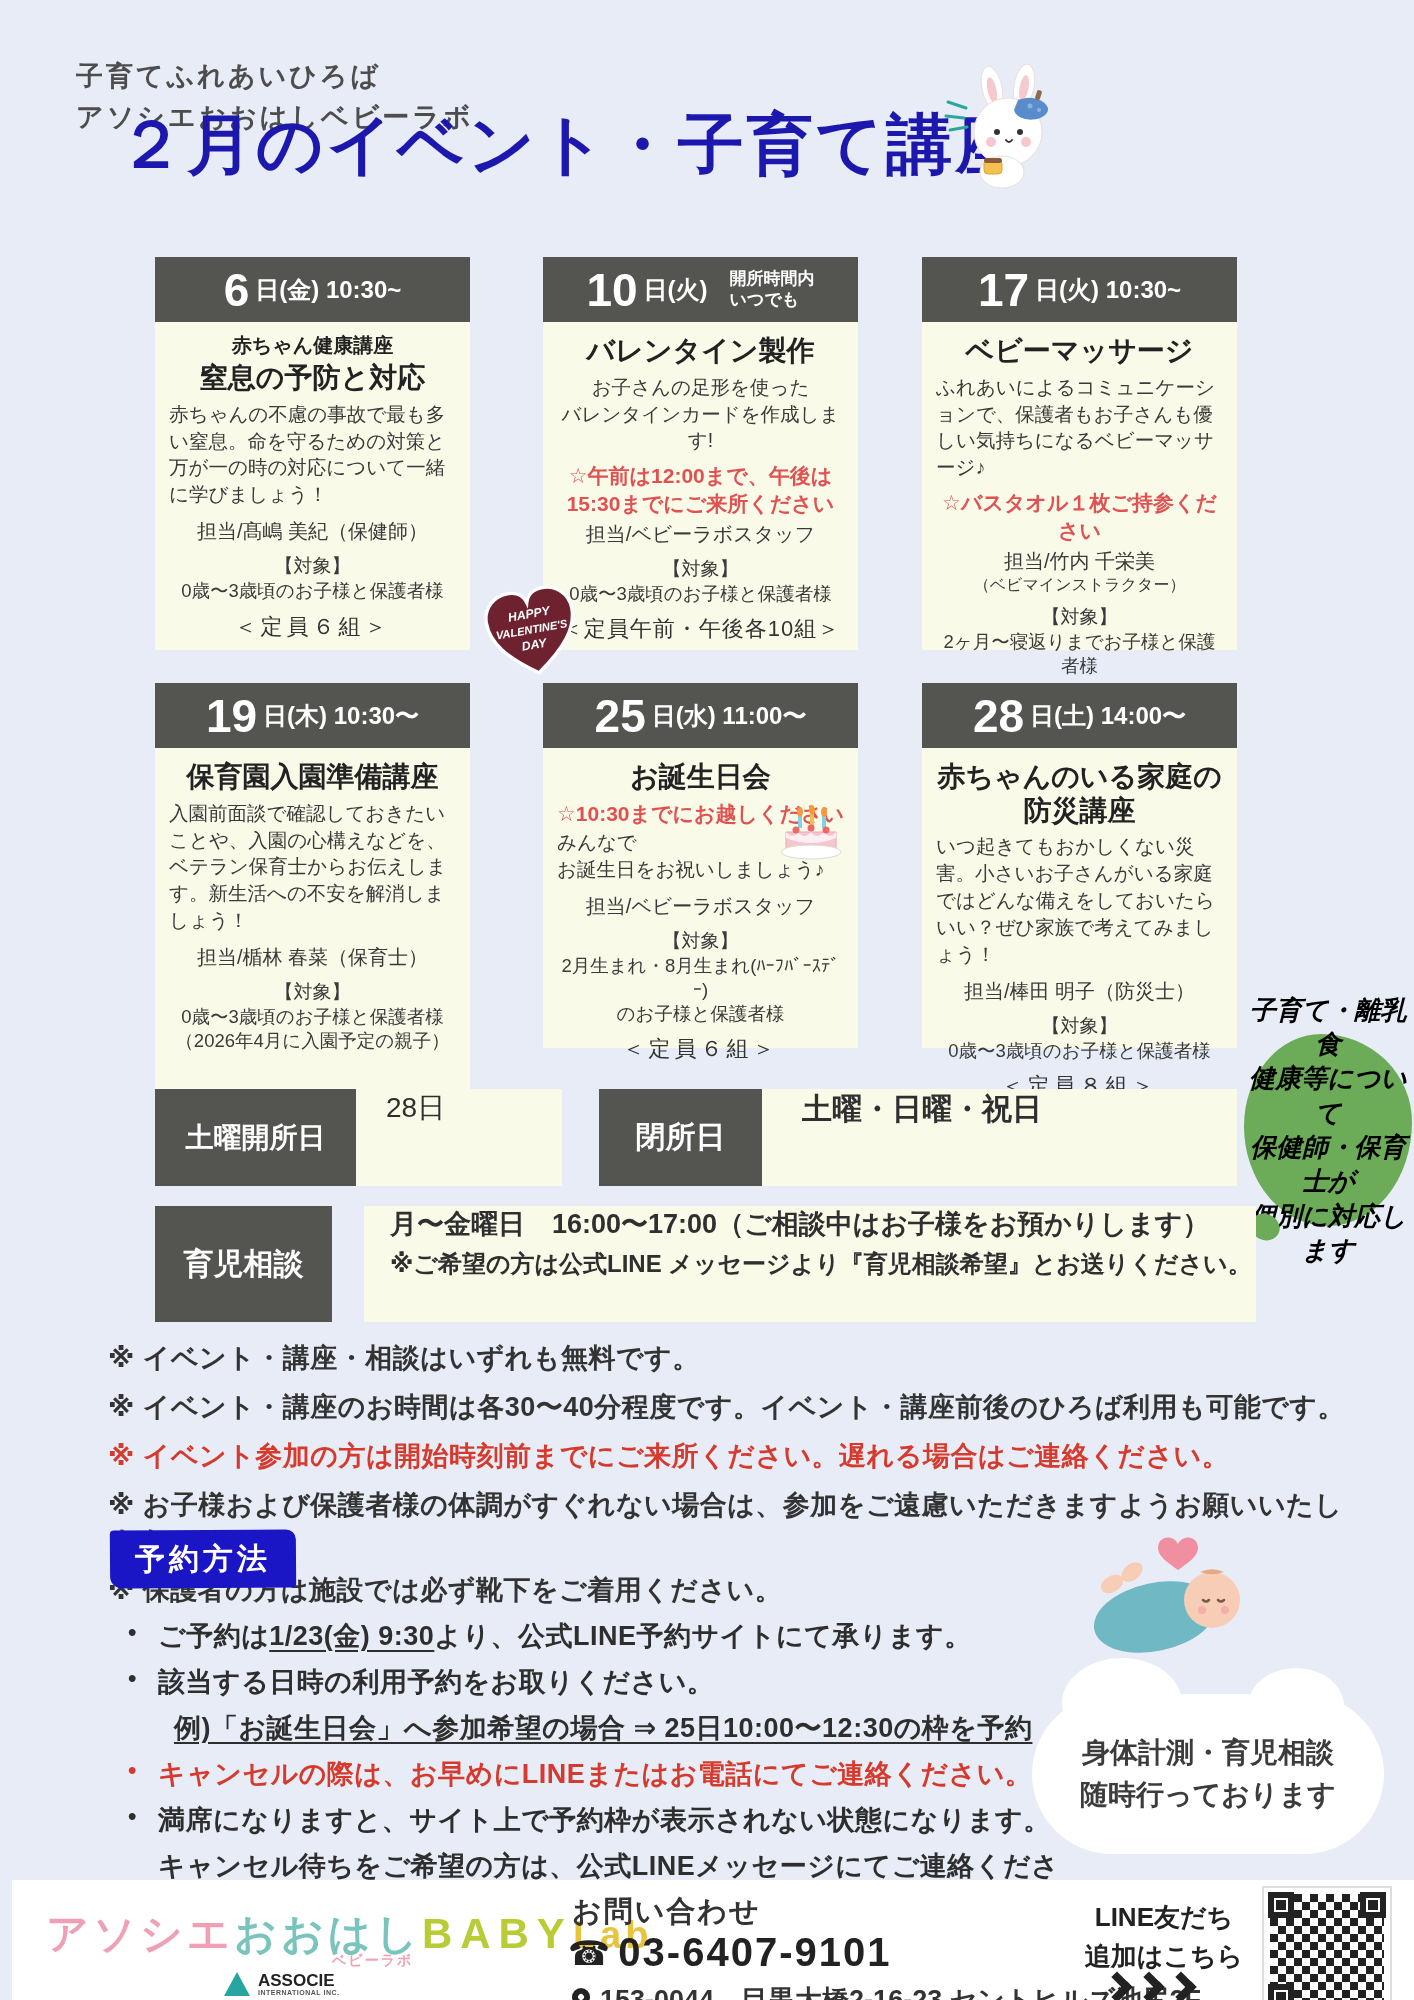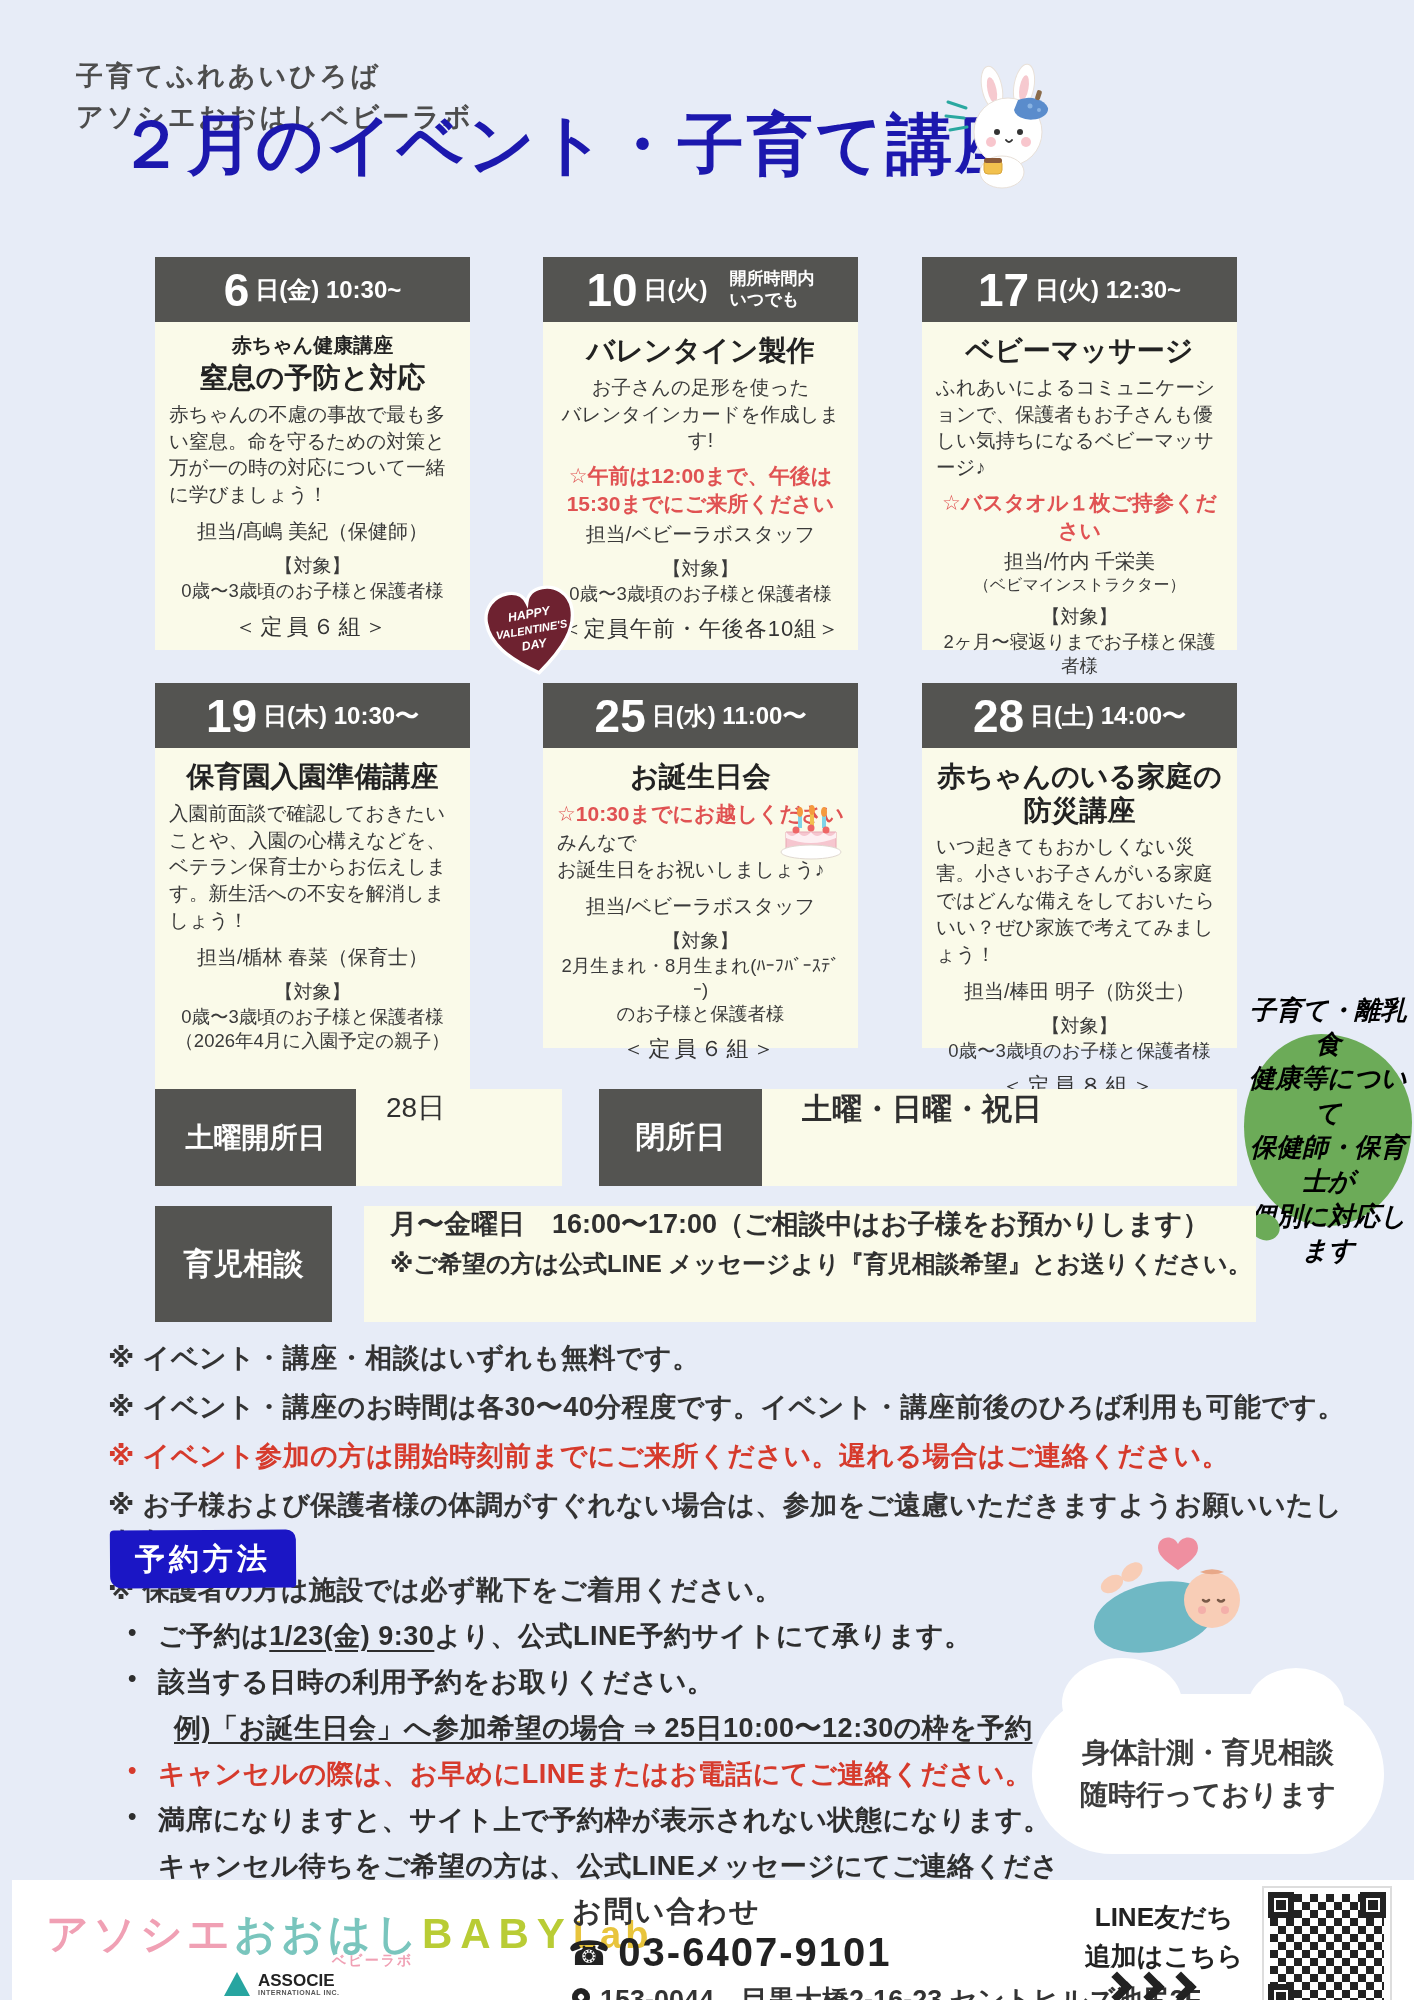--- a/index.html
+++ b/index.html
@@ -154,21 +154,21 @@
         <text x="44" y="30" text-anchor="middle" fill="#fff" font-size="11" font-style="italic" font-weight="bold"><tspan>HAPPY</tspan></text>
         <text x="44" y="44" text-anchor="middle" fill="#fff" font-size="10" font-style="italic" font-weight="bold"><tspan>VALENTINE'S</tspan></text>
         <text x="44" y="58" text-anchor="middle" fill="#fff" font-size="11" font-style="italic" font-weight="bold"><tspan>DAY</tspan></text>
       </svg>
     </div>
   </section>
 
   <section class="card" style="left:922px;top:257px;height:393px;">
     <header class="card-head">
       <span class="day">17</span>
-      <span class="when">日(火) 12:30~</span>
+      <span class="when">日(火) 10:30~</span>
     </header>
     <div class="card-body">
       <div class="ev-title">ベビーマッサージ</div>
       <div class="ev-desc">ふれあいによるコミュニケーションで、保護者もお子さんも優しい気持ちになるベビーマッサージ♪</div>
       <div class="ev-note">☆バスタオル１枚ご持参ください</div>
       <div class="ev-staff" style="margin-top:2px;">担当/竹内 千栄美</div>
       <div class="ev-staff-sub">（ベビマインストラクター）</div>
       <div class="ev-target-label">【対象】</div>
       <div class="ev-target">2ヶ月〜寝返りまでお子様と保護者様</div>
       <div class="ev-capacity">＜定員８組＞</div>

